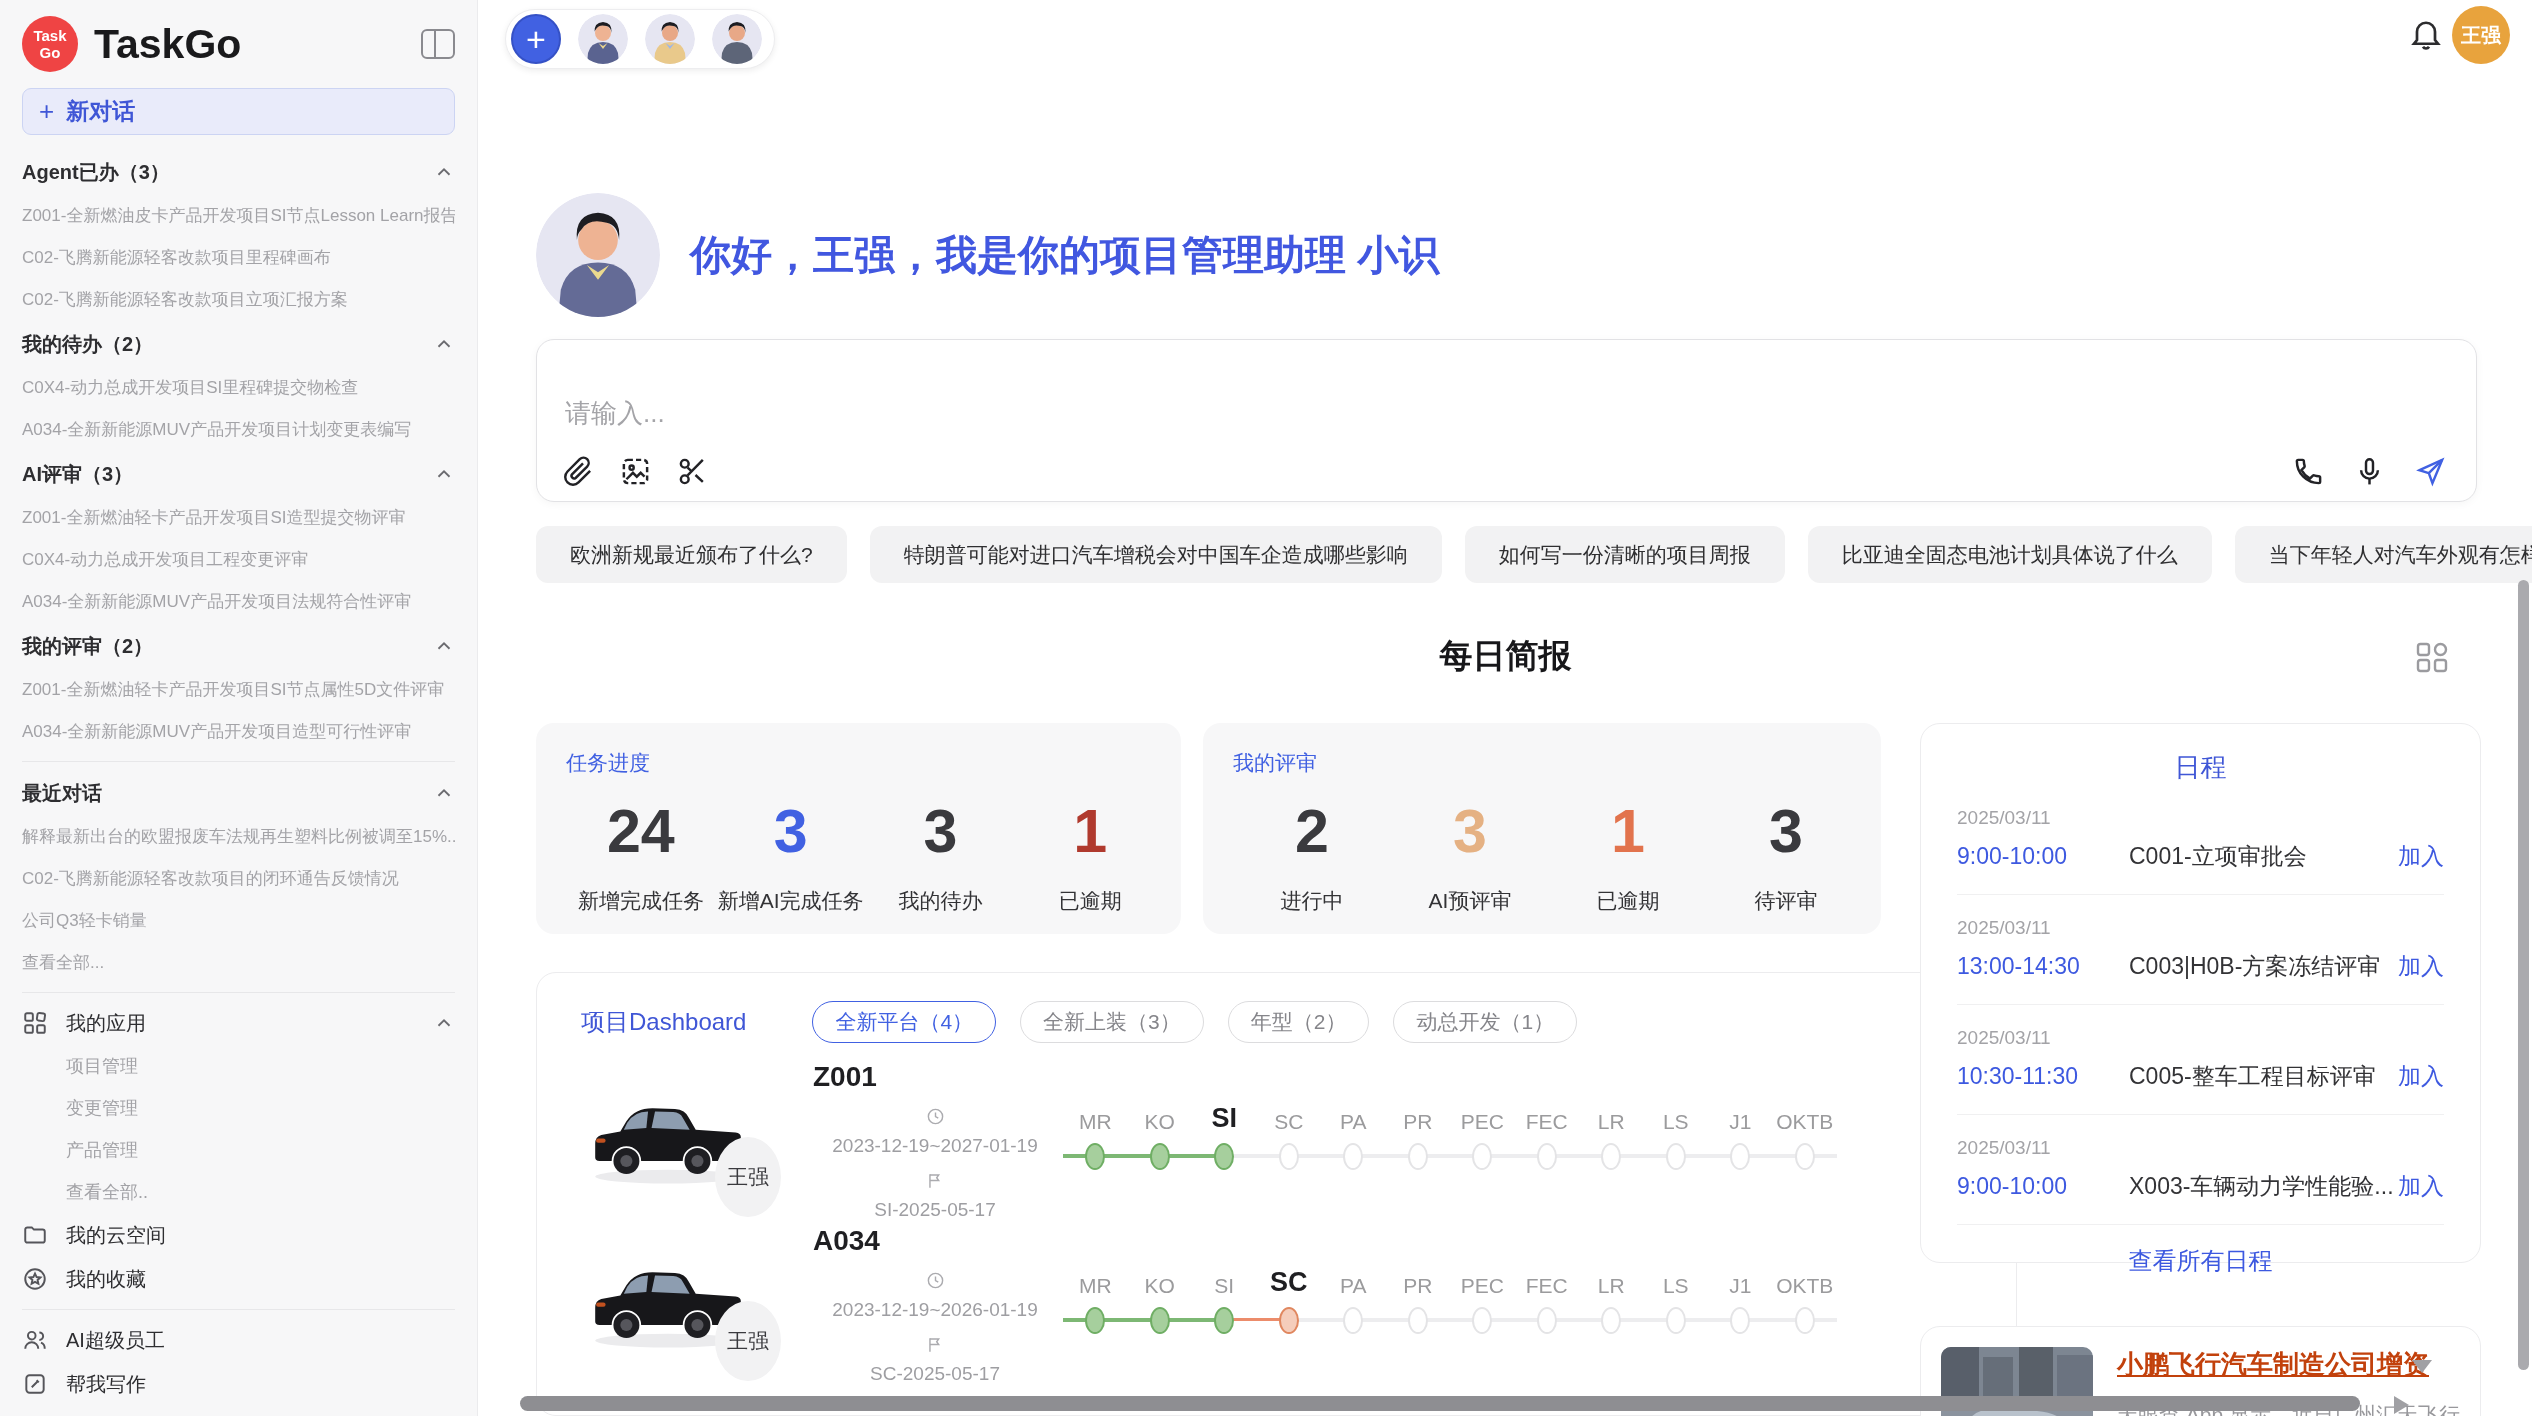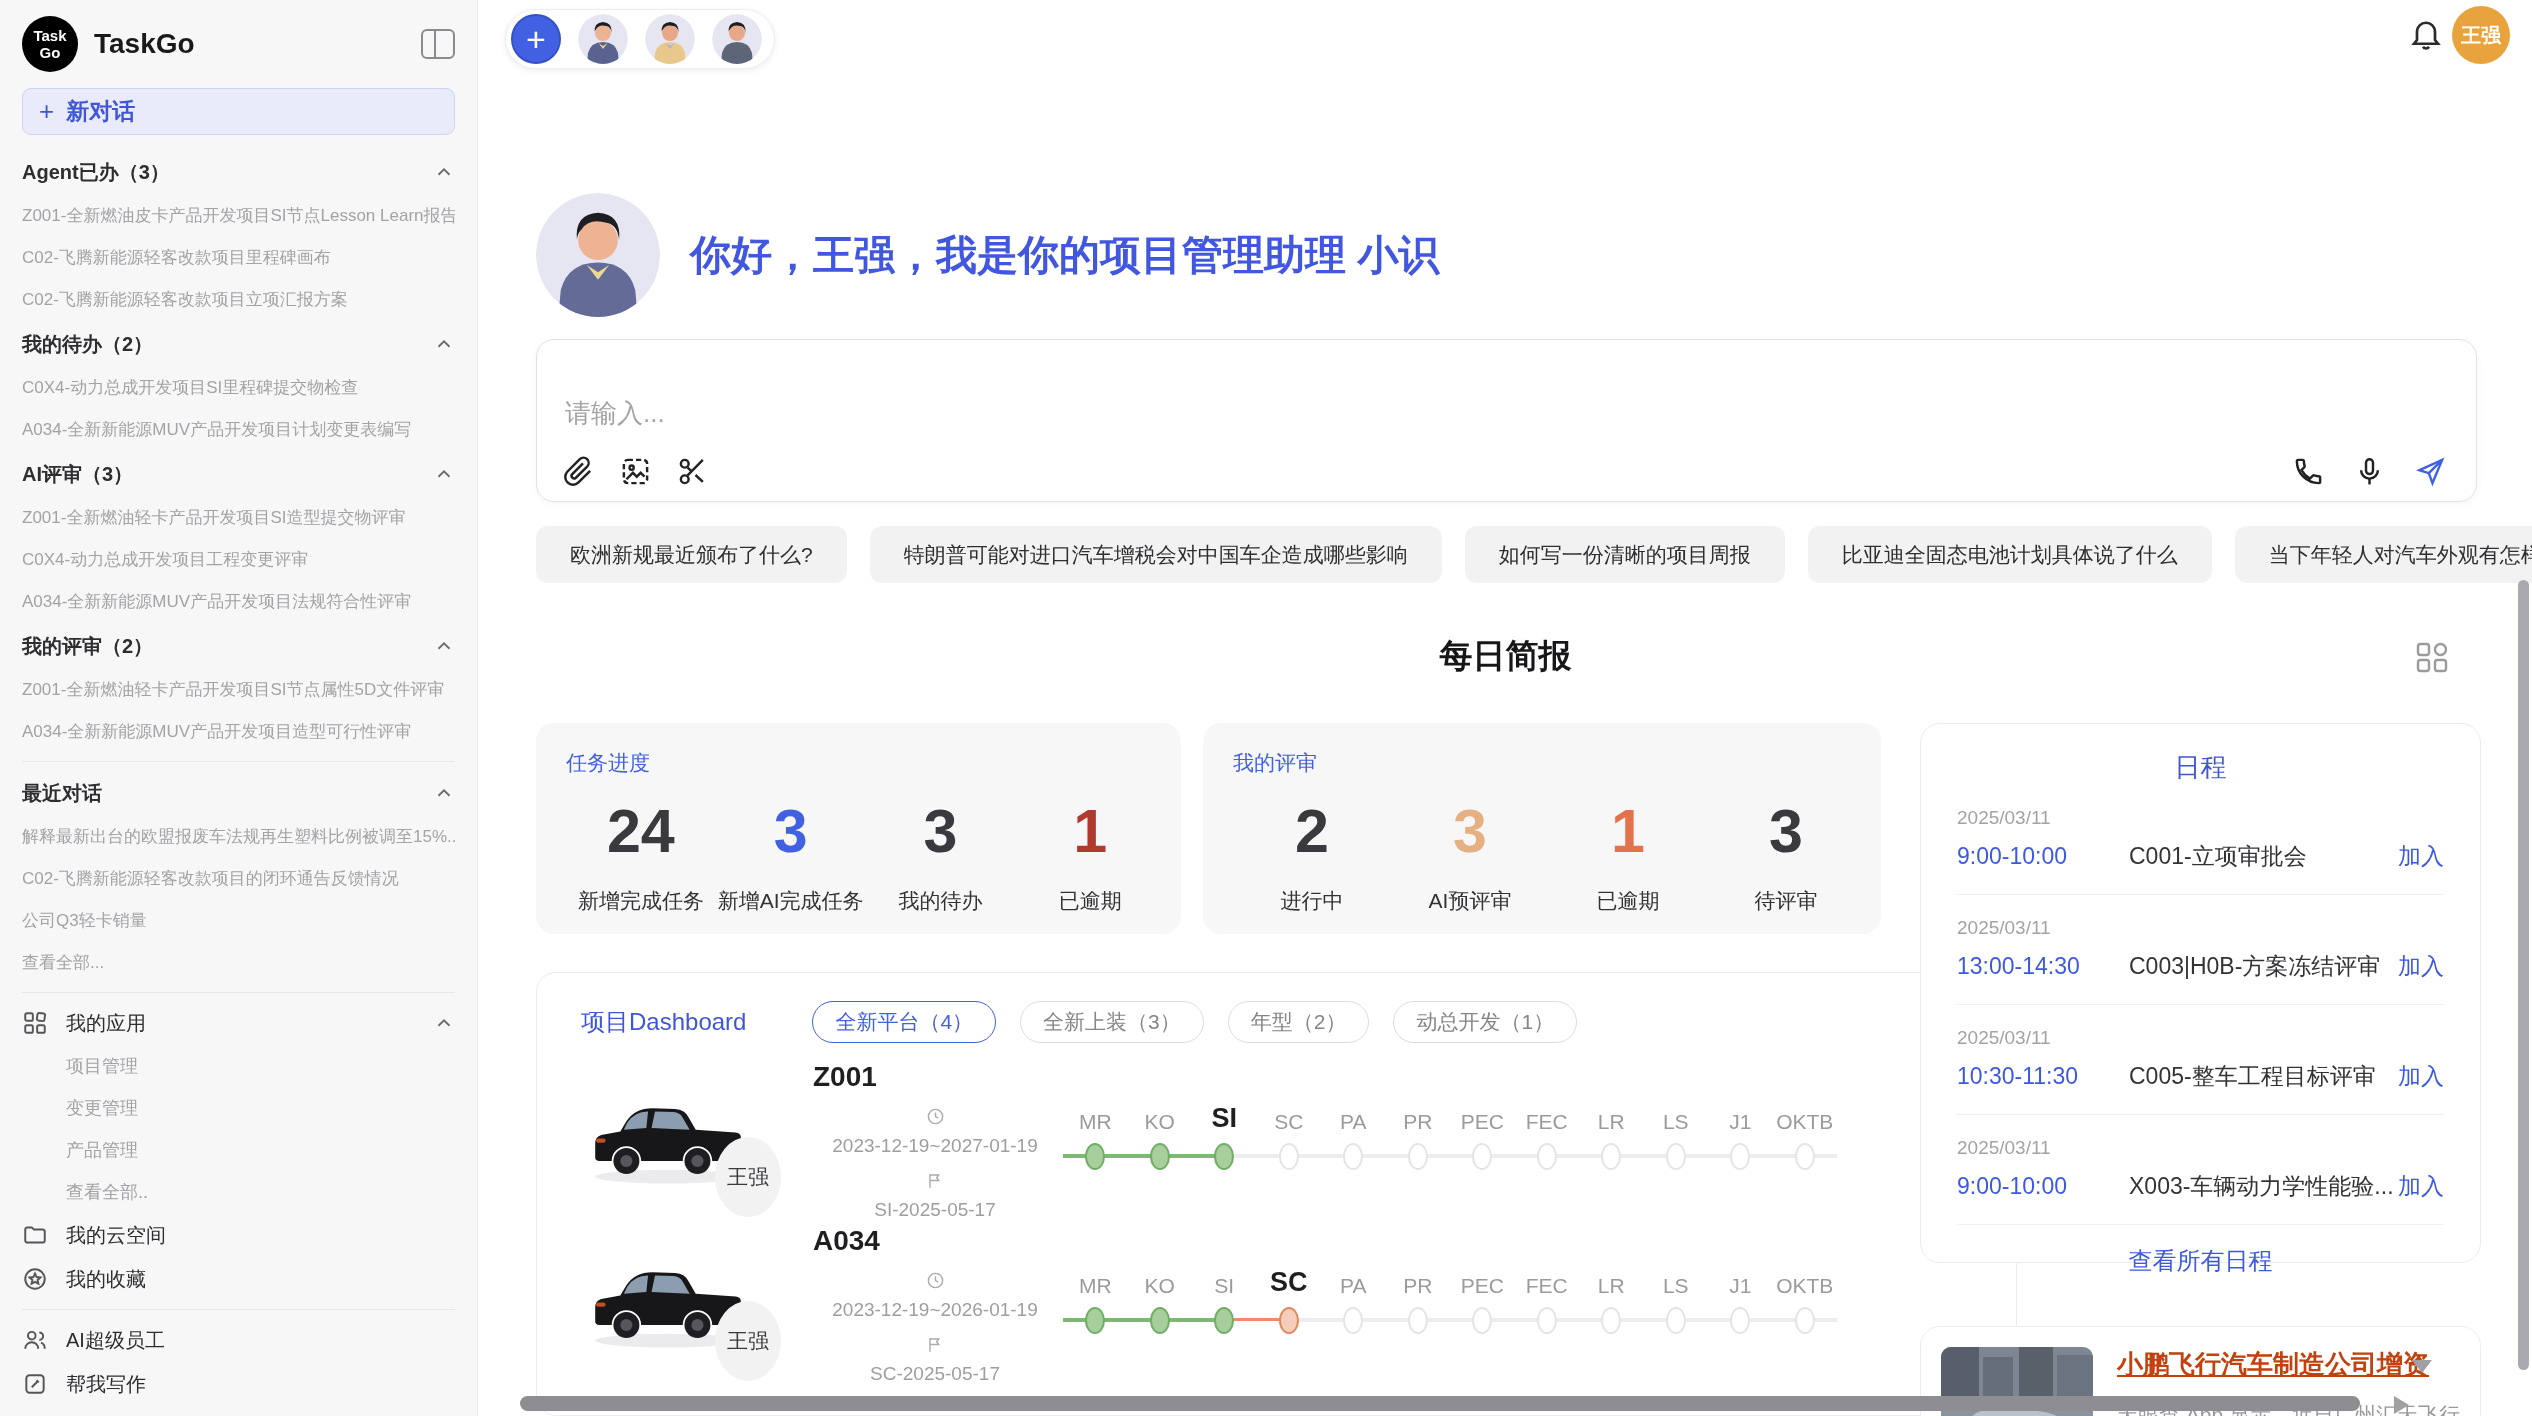--- a/index.html
+++ b/index.html
@@ -3,22 +3,22 @@
 <meta charset="utf-8">
 <style>
   * { margin:0; padding:0; box-sizing:border-box; }
   html,body { background:#dcdcdc; }
   body { font-family:"Liberation Sans","DejaVu Sans",sans-serif; }
   .app { position:relative; width:2532px; height:1416px; background:#ffffff; overflow:hidden; }
 
   
   .sidebar { position:absolute; left:0; top:0; width:478px; height:1416px; background:#f7f7f8; border-right:1px solid #ebebed; overflow:hidden; }
   .sb-header { display:flex; align-items:center; padding:16px 22px 10px 22px; }
-  .sb-logo { width:56px; height:56px; border-radius:50%; background:#000000; color:#fff; display:flex; flex-direction:column; align-items:center; justify-content:center; font-size:15px; font-weight:700; line-height:17px; }
-  .sb-title { margin-left:16px; font-size:28px; font-weight:700; color:#1a1a1c; flex:1; }
+  .sb-logo { width:56px; height:56px; border-radius:50%; background:#ef4444; color:#fff; display:flex; flex-direction:column; align-items:center; justify-content:center; font-size:15px; font-weight:700; line-height:17px; }
+  .sb-title { margin-left:16px; font-size:41px; font-weight:700; color:#1a1a1c; flex:1; }
   .collapse-btn { width:34px; height:30px; border:2px solid #8a8a8f; border-radius:6px; position:relative; }
   .collapse-btn::after { content:""; position:absolute; left:11px; top:0; bottom:0; width:2px; background:#8a8a8f; }
   .sb-newchat { margin:6px 22px 14px 22px; height:47px; background:#e9ebfa; border:1px solid #ccd4f3; border-radius:9px; display:flex; align-items:center; padding-left:16px; cursor:pointer; }
   .sb-newchat .plus { color:#3f56d6; font-size:26px; font-weight:400; margin-right:12px; }
   .sb-newchat .lbl { color:#3f56d6; font-size:23px; font-weight:700; }
   .sb-scroll { padding:0 22px; }
   .sb-sec-head { height:46px; display:flex; align-items:center; cursor:pointer; }
   .sb-sec-title { flex:1; font-size:20px; font-weight:700; color:#2e2e31; }
   .chev { width:22px; height:22px; fill:none; stroke:#6b6b70; stroke-width:2; }
   .sb-item { height:42px; line-height:42px; font-size:17px; color:#a3a3a7; white-space:nowrap; overflow:hidden; cursor:pointer; }

